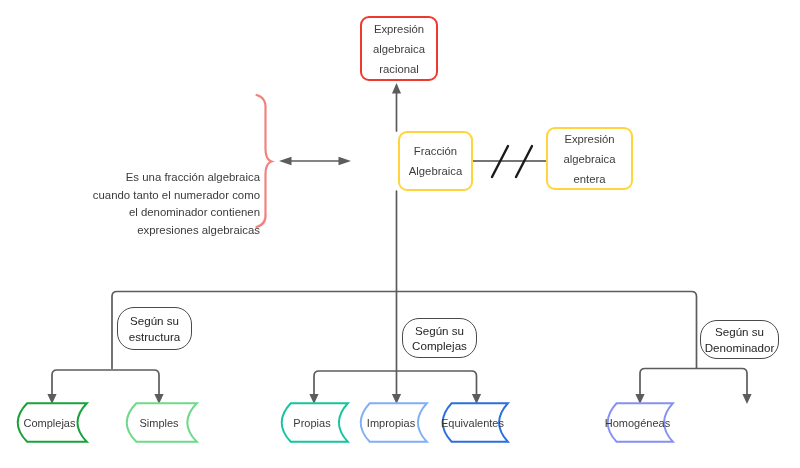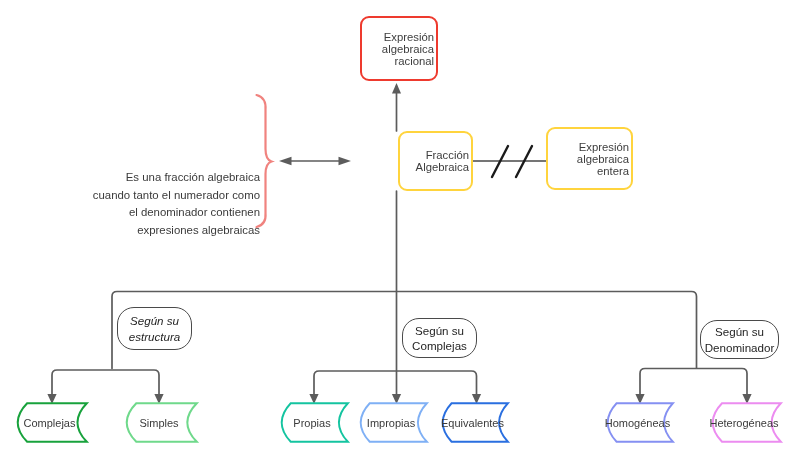--- a/index.html
+++ b/index.html
@@ -3,22 +3,22 @@
 <meta charset="utf-8">
 <style>
   html,body{margin:0;padding:0;background:#ffffff;}
   .canvas{
     position:relative;width:800px;height:468px;background:#ffffff;overflow:hidden;
     font-family:"Liberation Sans", sans-serif;color:#3d3d3d;
   }
   .wires{position:absolute;left:0;top:0;width:800px;height:468px;}
   .node{
     position:absolute;background:#ffffff;border:2.5px solid #ccc;border-radius:9px;
-    display:flex;align-items:center;justify-content:center;text-align:right;
-    font-size:11.3px;line-height:12px;padding:2px;box-sizing:border-box;
+    display:flex;align-items:center;justify-content:center;text-align:center;
+    font-size:11.3px;line-height:20px;padding:2px;box-sizing:border-box;
   }
   .note{
     position:absolute;left:88px;top:125px;width:172px;text-align:right;
     font-size:11.4px;line-height:17.5px;color:#3a3a3a;margin-top:44px;
   }
   .oval{
     position:absolute;background:#ffffff;border:1.4px solid #4a4a4a;border-radius:17px;
     display:flex;align-items:center;justify-content:center;text-align:center;
     font-size:11.6px;line-height:15.5px;color:#1f1f1f;box-sizing:border-box;padding:2px;
   }
@@ -77,21 +77,21 @@
   <div class="node" style="left: 358px; top: 131px; width: 75px; height: 60px; border-color: rgb(255, 212, 61); margin-left: 40px;">
     <span>Fracción Algebraica</span>
   </div>
 
   <div class="node" style="left: 546px; top: 127px; width: 87px; height: 63px; border-color: rgb(255, 212, 61);">
     <span>Expresión algebraica entera</span>
   </div>
 
   <div class="note">Es una fracción algebraica cuando tanto el numerador como el denominador contienen expresiones algebraicas</div>
 
-  <div class="oval" style="left:117px;top:307px;width:75px;height:43px;font-style:italic;">
+  <div class="oval" style="left:117px;top:307px;width:75px;height:43px;">
     <span>Según su estructura</span>
   </div>
   <div class="oval" style="left:402px;top:318px;width:75px;height:40px;">
     <span>Según su Complejas</span>
   </div>
   <div class="oval" style="left:700px;top:320px;width:79px;height:39px;">
     <span>Según su Denominador</span>
   </div>
 
   <div class="leaf" style="left:17px;width:71px;">
@@ -129,20 +129,14 @@
     <span class="leaf-label">Equivalentes</span>
   </div>
 
   <div class="leaf" style="left:607px;width:67px;">
     <svg viewBox="0 0 70 41" preserveAspectRatio="none">
       <path d="M10,1.2 H68.8 Q50.4,20.5 68.8,39.8 H10 Q-8.6,20.5 10,1.2 Z" fill="#ffffff" stroke-width="2" stroke="#8590f2"></path>
     </svg>
     <span class="leaf-label">Homogéneas</span>
   </div>
 
-  <div class="leaf" style="left:712px;width:70px;">
-    <svg viewBox="0 0 70 41" preserveAspectRatio="none">
-      <path d="M10,1.2 H68.8 Q50.4,20.5 68.8,39.8 H10 Q-8.6,20.5 10,1.2 Z" fill="#ffffff" stroke-width="2" stroke="#ec8cf0"></path>
-    </svg>
-    <span class="leaf-label">Heterogéneas</span>
-  </div>
 
 </div>
 
 </body></html>

